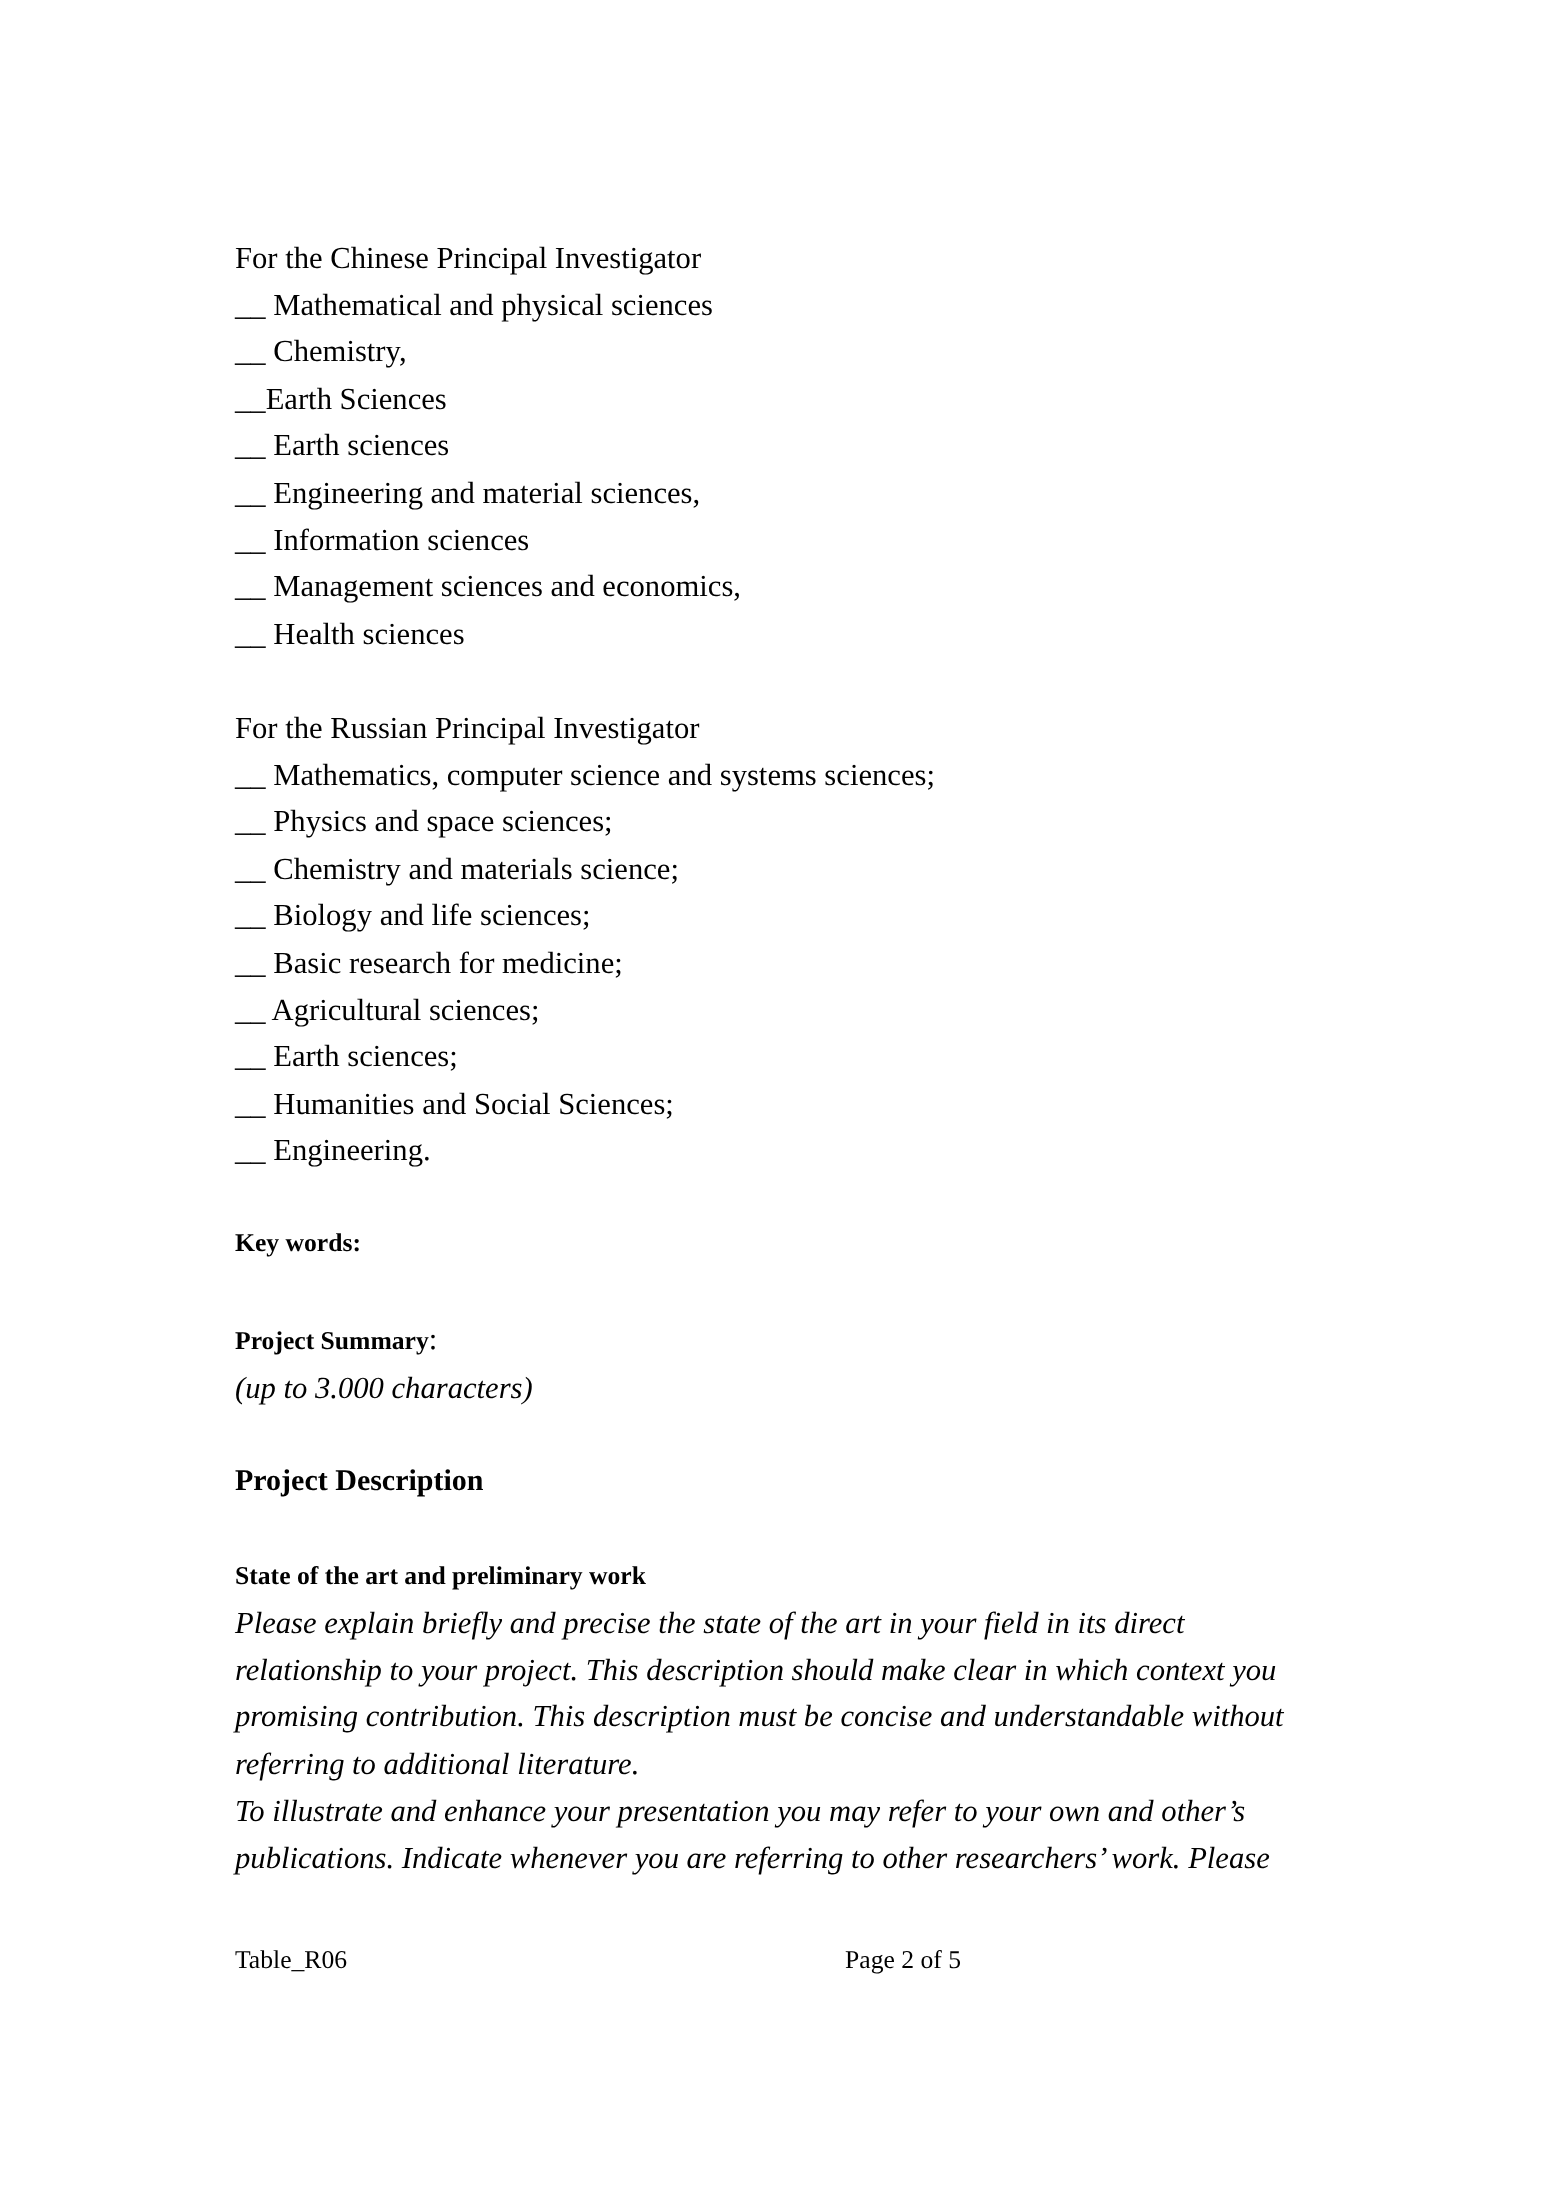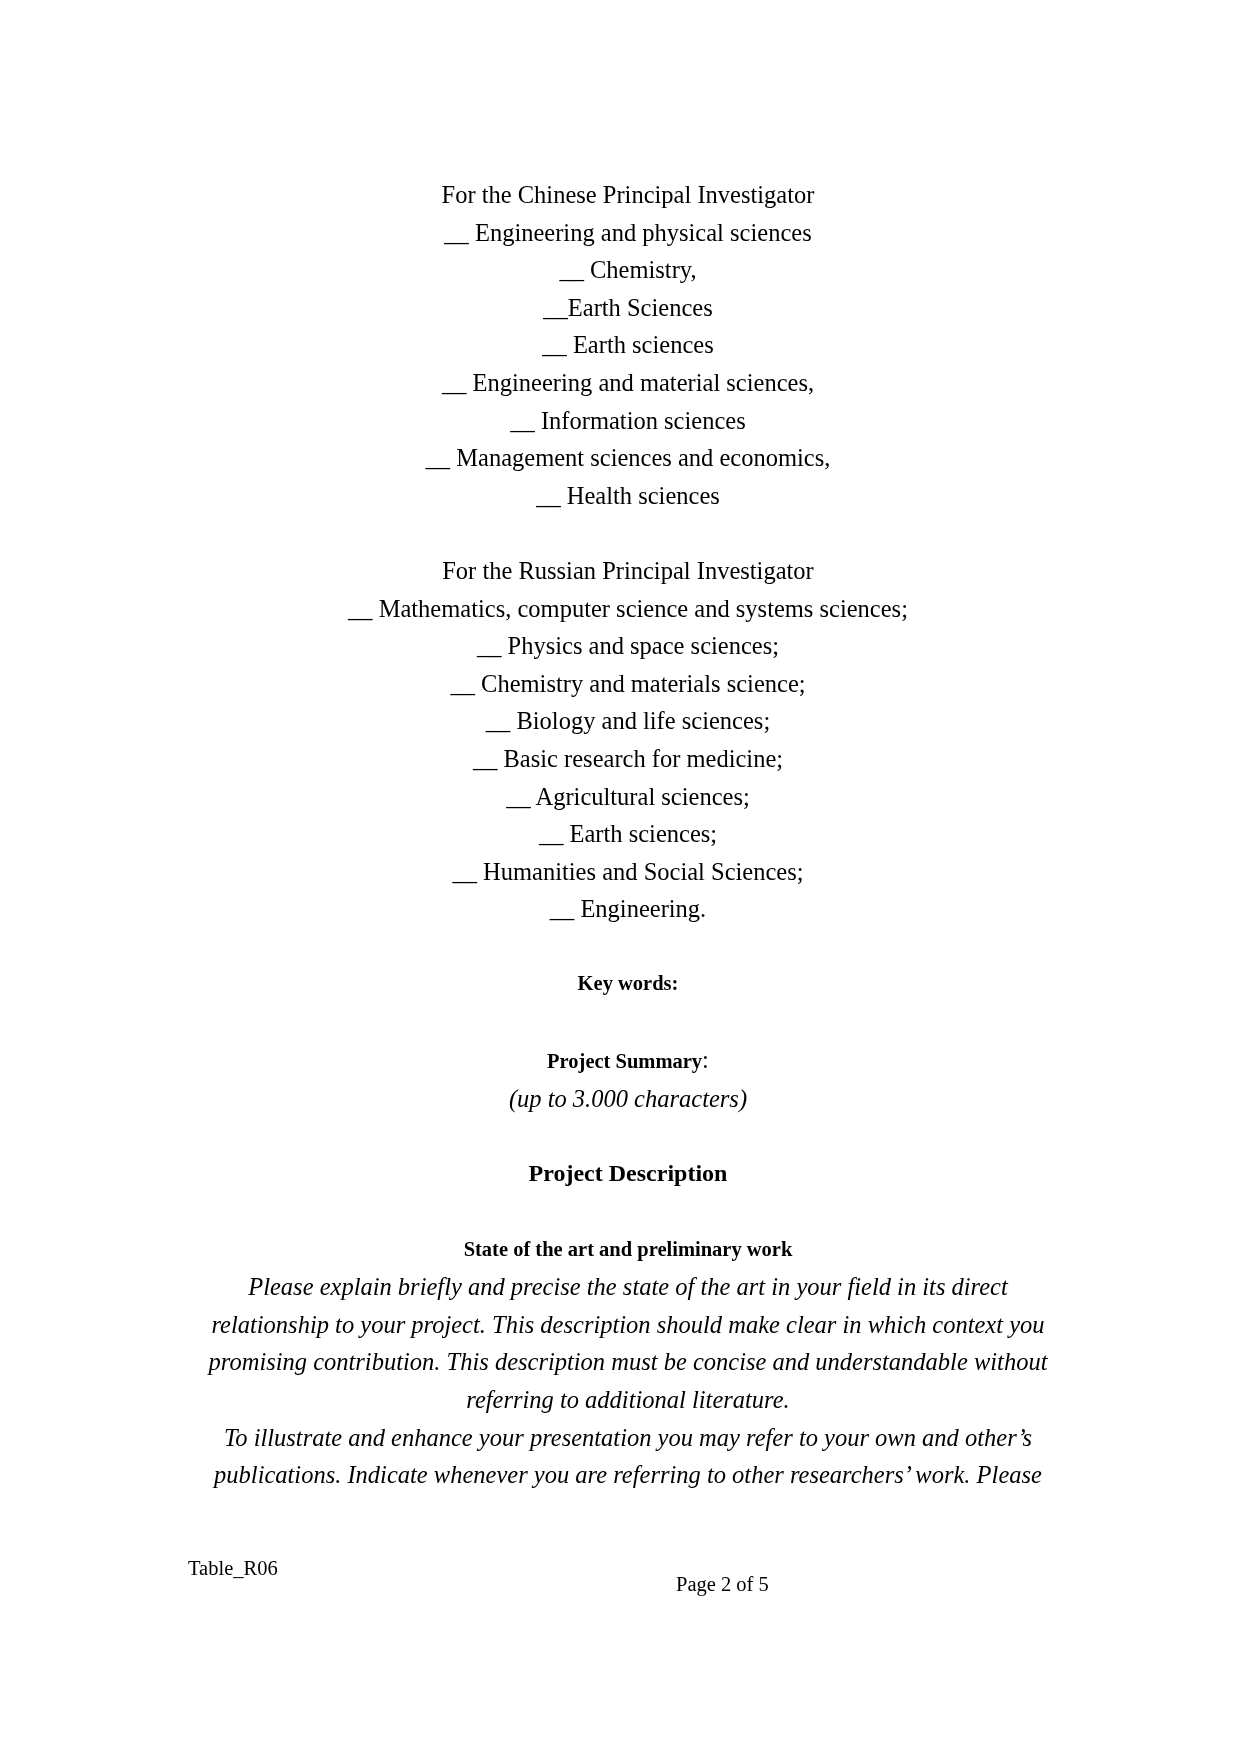--- a/index.html
+++ b/index.html
@@ -2,42 +2,42 @@
 <html><head>
   <meta charset="utf-8">
   <style>
     html, body { margin: 0; padding: 0; background: #ffffff; }
     body {
       width: 1241px; height: 1754px; position: relative; overflow: hidden;
       font-family: "Liberation Serif", "DejaVu Serif", serif;
       color: #000000;
     }
     .page { position: absolute; left: 0; top: 0; width: 1241px; height: 1754px; }
-    .content { position: absolute; left: 188px; top: 176px; width: 880px; text-align: center; }
+    .content { position: absolute; left: 188px; top: 188px; width: 880px; }
     .line { font-size: 24.5px; line-height: 37.6px; white-space: nowrap; }
     .blank { display: inline-block; }
     .gap { height: 37.6px; }
     .bold-small { font-weight: bold; font-size: 20.5px; line-height: 37.6px; }
     .italic { font-style: italic; font-size: 24.5px; line-height: 37.6px; }
     .h2 { font-weight: bold; font-size: 24px; line-height: 37.6px; }
     .para { font-style: italic; font-size: 24.5px; line-height: 37.6px; width: 880px; white-space: normal; }
     .para span { display: block; white-space: nowrap; }
     .footer { position: absolute; top: 1554px; font-size: 20.5px; line-height: 28px; }
     .footer-left { left: 188px; }
-    .footer-center { left: 676px; margin-top: 16px; }
+    .footer-center { left: 676px; }
   </style>
 </head>
 <body>
 
 <div class="page">
   <div class="content">
 
     <section>
       <div class="line">For the Chinese Principal Investigator</div>
-      <div class="line"><span class="blank">__</span><span> Engineering and physical sciences</span></div>
+      <div class="line"><span class="blank">__</span><span> Mathematical and physical sciences</span></div>
       <div class="line"><span class="blank">__</span><span> Chemistry,</span></div>
       <div class="line"><span class="blank">__</span><span>Earth Sciences</span></div>
       <div class="line"><span class="blank">__</span><span> Earth sciences</span></div>
       <div class="line"><span class="blank">__</span><span> Engineering and material sciences,</span></div>
       <div class="line"><span class="blank">__</span><span> Information sciences</span></div>
       <div class="line"><span class="blank">__</span><span> Management sciences and economics,</span></div>
       <div class="line"><span class="blank">__</span><span> Health sciences</span></div>
     </section>
 
     <div class="gap"></div>

